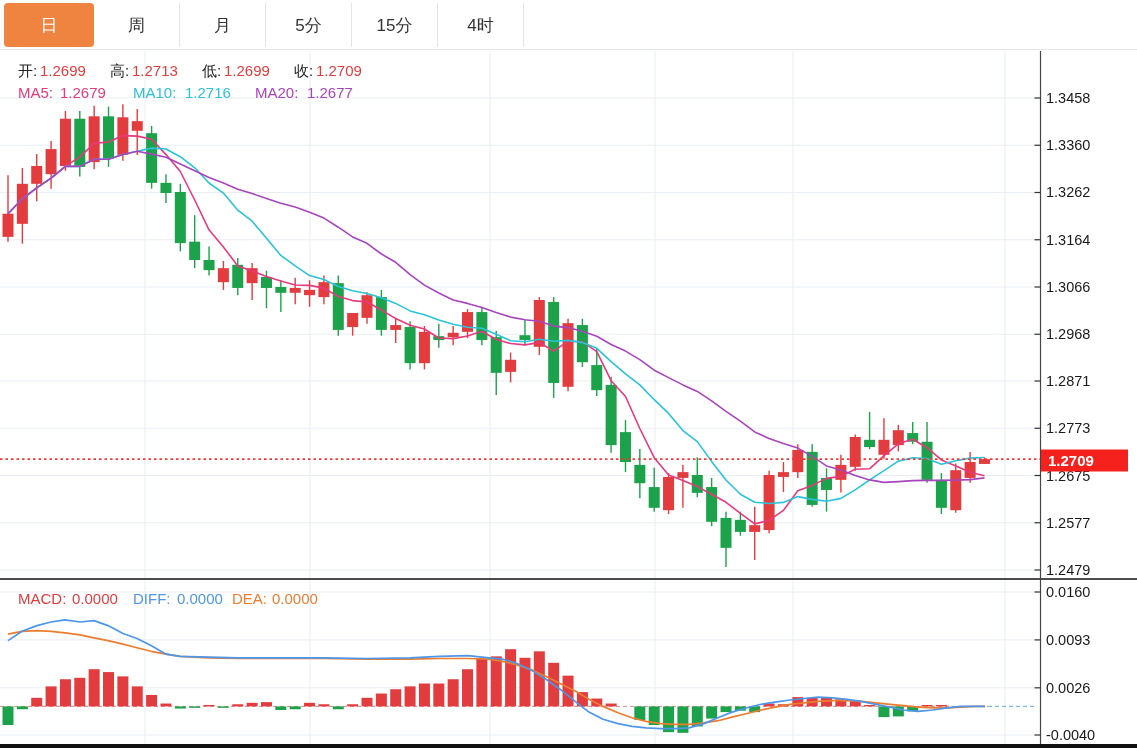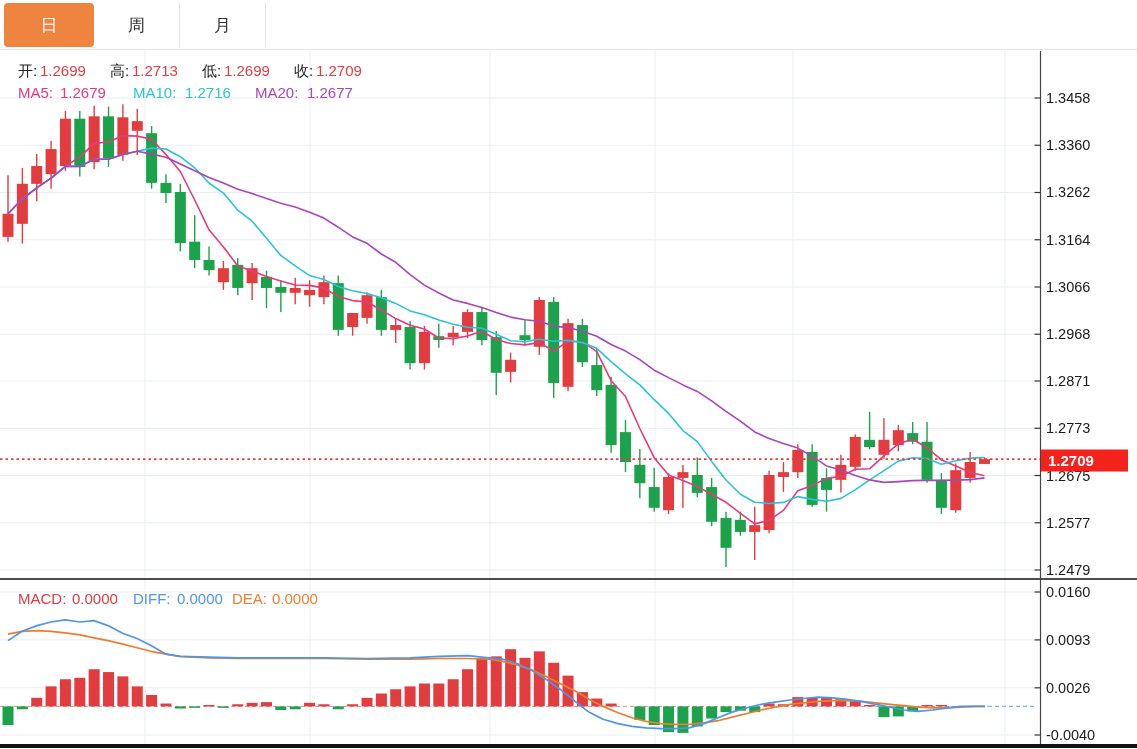--- a/index.html
+++ b/index.html
@@ -18,20 +18,23 @@
   .axis-lbl{font-size:14.5px;fill:#1a1a1a;}
   .tag-txt{font-size:15px;font-weight:bold;fill:#fff;}
 </style>
 </head>
 <body>
 
 <div id="tabbar">
   <div class="tab active">日</div>
   <div class="tab">周</div>
   <div class="tab">月</div>
+  <div class="tab">5分</div>
+  <div class="tab">15分</div>
+  <div class="tab">4时</div>
 </div>
 
 <svg id="chart" width="1137" height="749" viewBox="0 0 1137 749">
   <g id="grid-layer">
       <line x1="0" y1="98" x2="1037" y2="98" stroke="#e9eef5" stroke-width="1"></line>
       <line x1="0" y1="145.24821246169572" x2="1037" y2="145.24821246169572" stroke="#e9eef5" stroke-width="1"></line>
       <line x1="0" y1="192.49642492339143" x2="1037" y2="192.49642492339143" stroke="#e9eef5" stroke-width="1"></line>
       <line x1="0" y1="239.74463738508712" x2="1037" y2="239.74463738508712" stroke="#e9eef5" stroke-width="1"></line>
       <line x1="0" y1="286.99284984678286" x2="1037" y2="286.99284984678286" stroke="#e9eef5" stroke-width="1"></line>
       <line x1="0" y1="334.2410623084785" x2="1037" y2="334.2410623084785" stroke="#e9eef5" stroke-width="1"></line>

